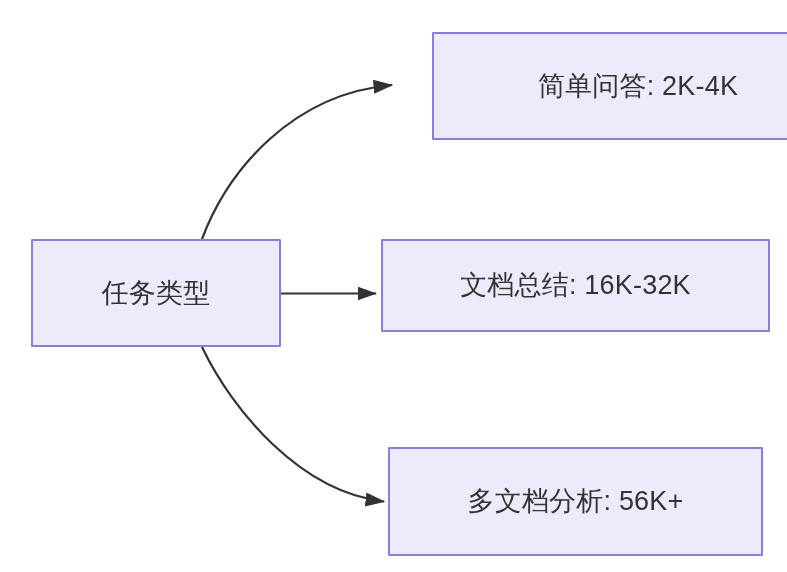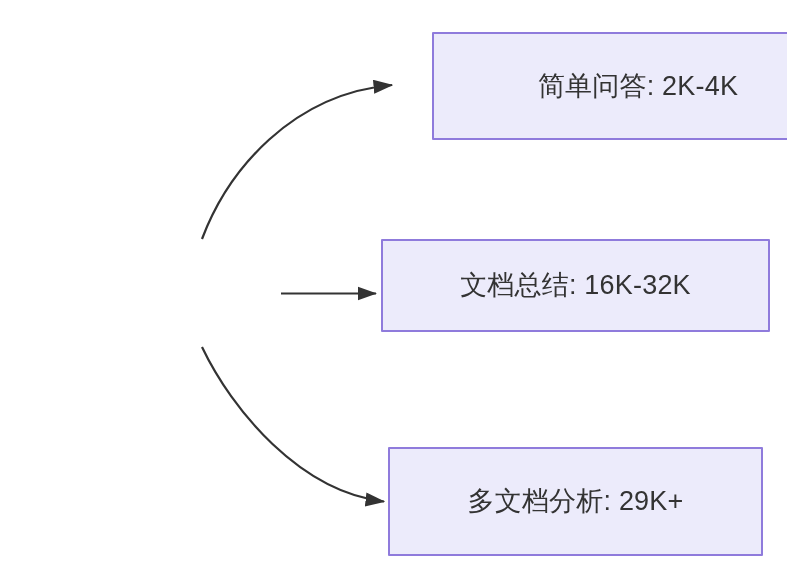--- a/index.html
+++ b/index.html
@@ -85,26 +85,29 @@
       </marker>
     </defs>
 
     <path d="M 202,239 C 228,170 292,94 392,85" fill="none" stroke="#333333" stroke-width="2.2" marker-end="url(#arrowhead)"></path>
 
     <path d="M 281,293.5 L 376,293.5" fill="none" stroke="#333333" stroke-width="2.2" marker-end="url(#arrowhead)"></path>
 
     <path d="M 202,347 C 232,410 300,492 384,501.5" fill="none" stroke="#333333" stroke-width="2.2" marker-end="url(#arrowhead)"></path>
   </svg>
 
+  <div class="node" id="node-root">
+    <span class="node-label">任务类型</span>
+  </div>
 
   <div class="node" id="node-simple-qa">
     <span class="node-label">简单问答: 2K-4K</span>
   </div>
 
   <div class="node" id="node-doc-summary">
     <span class="node-label">文档总结: 16K-32K</span>
   </div>
 
   <div class="node" id="node-multi-doc">
-    <span class="node-label">多文档分析: 29K+</span>
+    <span class="node-label">多文档分析: 56K+</span>
   </div>
 
 </div>
 
 </body></html>

